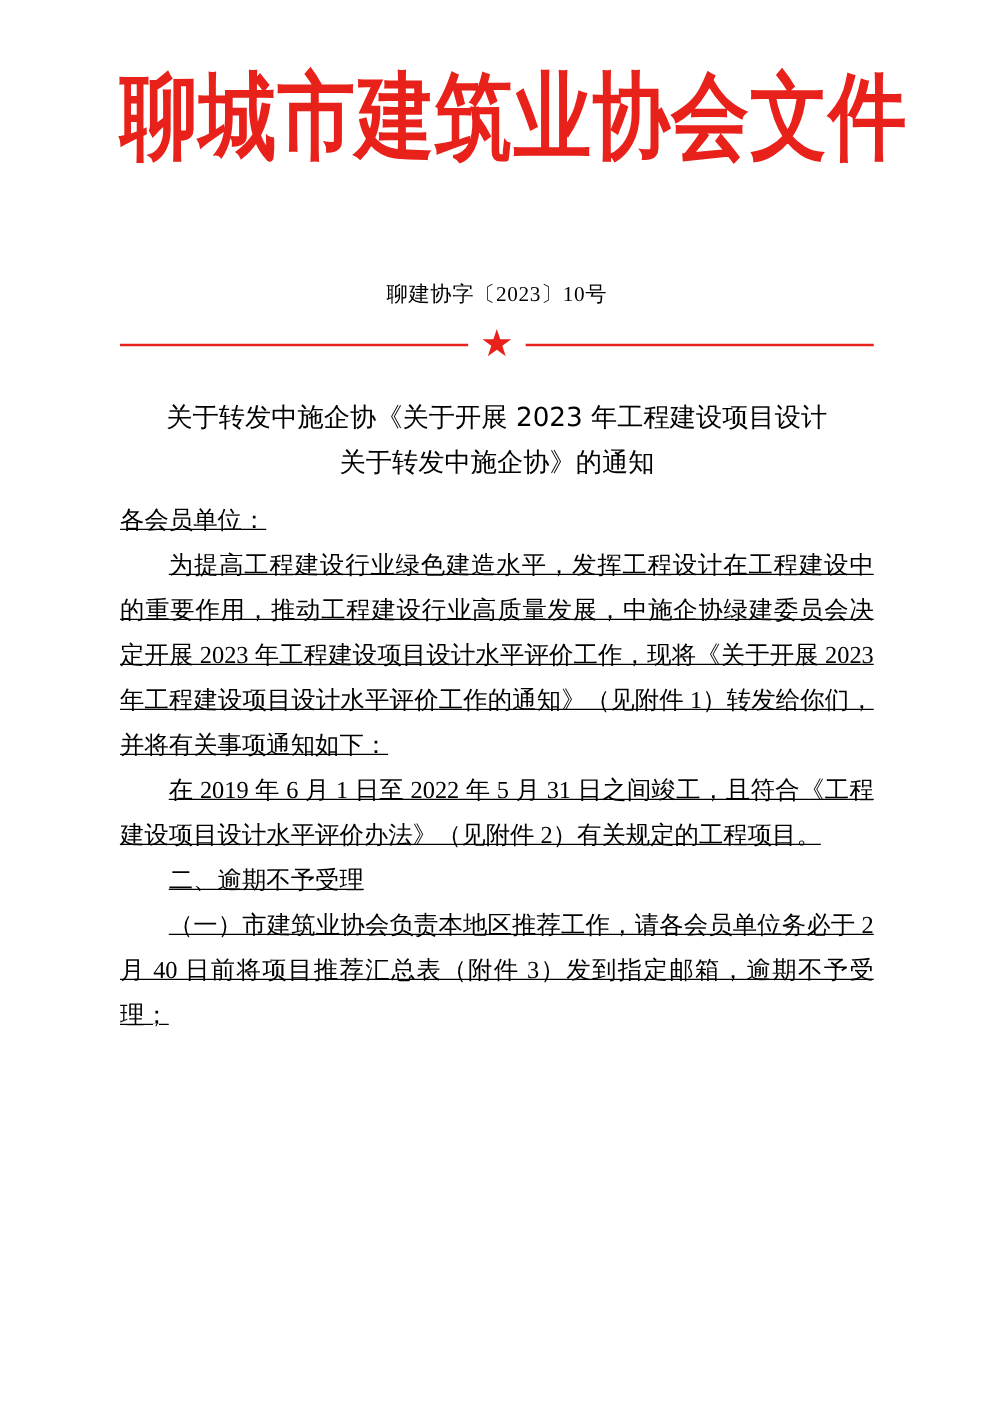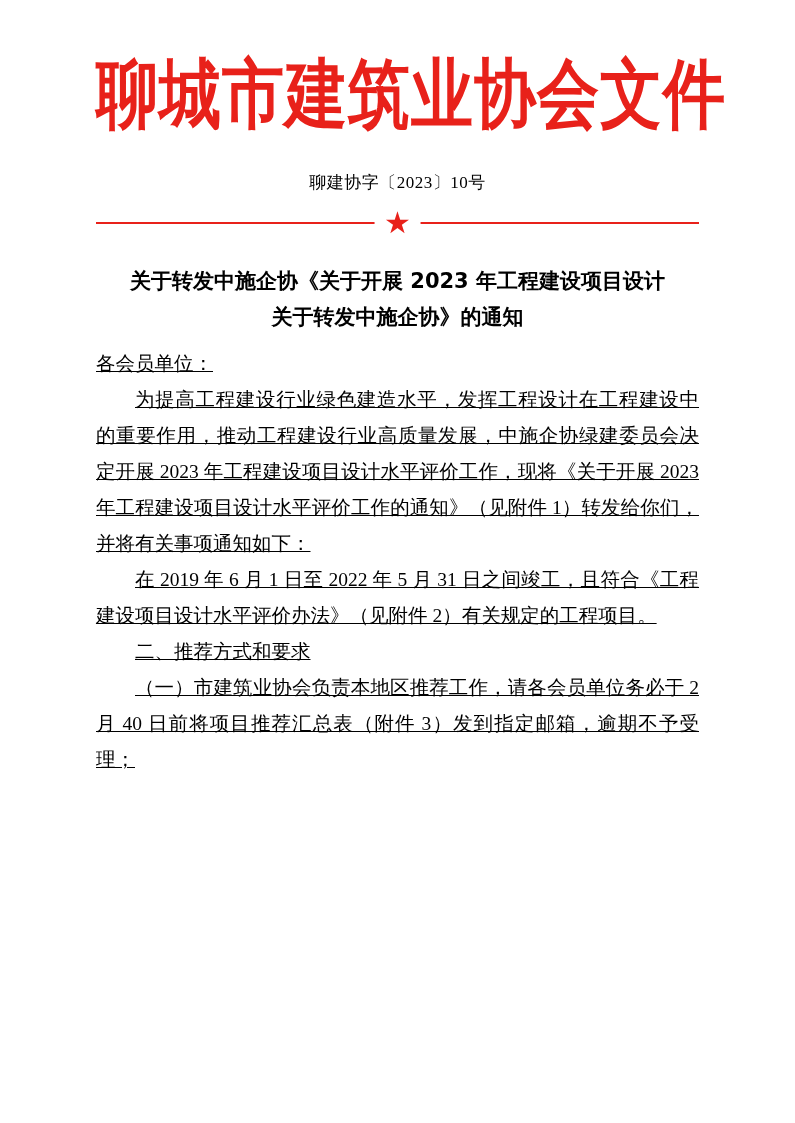--- a/index.html
+++ b/index.html
@@ -32,21 +32,21 @@
     font-weight: 700;
     font-size: 62px;
     line-height: 1.15;
     letter-spacing: 1px;
     white-space: nowrap;
     transform: scaleY(1.22);
     transform-origin: center top;
   }
   .doc-number {
     text-align: center;
-    margin-top: 50px;
+    margin-top: 103px;
     font-size: 17px;
     letter-spacing: 0.5px;
     color: #000;
   }
   .red-rule {
     position: relative;
     margin-top: 18px;
     height: 22px;
   }
   .red-rule .line {
@@ -65,21 +65,21 @@
     color: #e8211a;
     font-size: 30px;
     line-height: 30px;
     background: #ffffff;
     padding: 0 10px;
   }
   .subject {
     margin-top: 30px;
     text-align: center;
     font-family: "DejaVu Sans", "Liberation Sans", sans-serif;
-    font-weight: 700;
+    font-weight: 400;
     font-size: 21px;
     line-height: 1.7;
     color: #000;
   }
   .body-text {
     margin-top: 10px;
     font-size: 19.5px;
     line-height: 1.85;
     text-align: justify;
     color: #000;
@@ -109,17 +109,17 @@
 
   <div class="subject">
     <div>关于转发中施企协《关于开展 2023 年工程建设项目设计</div>
     <div>关于转发中施企协》的通知</div>
   </div>
 
   <div class="body-text">
     <p class="indent-0">各会员单位：</p>
     <p class="indent-1">为提高工程建设行业绿色建造水平，发挥工程设计在工程建设中的重要作用，推动工程建设行业高质量发展，中施企协绿建委员会决定开展 2023 年工程建设项目设计水平评价工作，现将《关于开展 2023 年工程建设项目设计水平评价工作的通知》（见附件 1）转发给你们，并将有关事项通知如下：</p>
     <p class="indent-1">在 2019 年 6 月 1 日至 2022 年 5 月 31 日之间竣工，且符合《工程建设项目设计水平评价办法》（见附件 2）有关规定的工程项目。</p>
-    <p class="indent-1">二、推荐方式和要求</p>
+    <p class="indent-1">二、逾期不予受理</p>
     <p class="indent-1">（一）市建筑业协会负责本地区推荐工作，请各会员单位务必于 2 月 40 日前将项目推荐汇总表（附件 3）发到指定邮箱，逾期不予受理；</p>
   </div>
 
 </div>
 
 </body></html>

